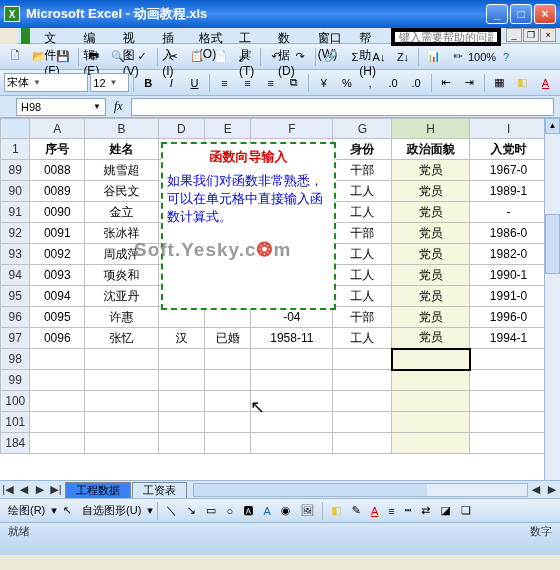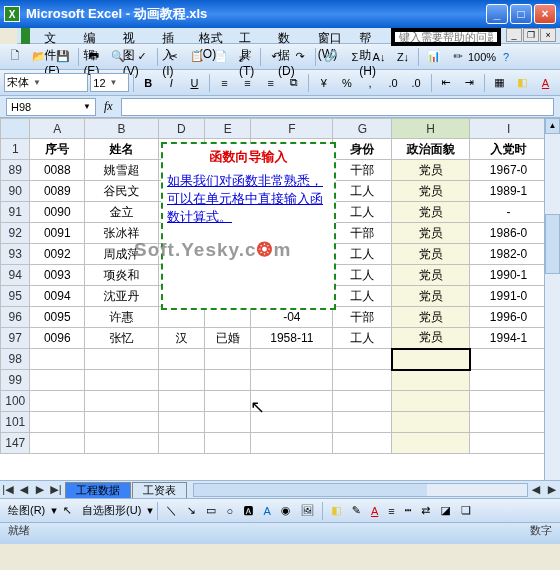--- a/index.html
+++ b/index.html
@@ -22,42 +22,42 @@
 
 
 .toolbar { height: 26px; background: linear-gradient(#eaf2fb, #c9ddf3); border-bottom: 1px solid #9bb7d6; display: flex; align-items: center; padding: 0 4px; gap: 2px; overflow: hidden; }
 .tb-btn { width: 22px; height: 22px; border: 1px solid transparent; display: flex; align-items: center; justify-content: center; cursor: pointer; border-radius: 2px; font-size: 11px; }
 .tb-sep { width: 1px; height: 18px; background: #9bb7d6; margin: 0 2px; }
 .tb-combo { height: 19px; border: 1px solid #8aa8c9; background: #fff; padding: 0 2px; display: flex; align-items: center; font-size: 11px; }
 .tb-combo .arrow { margin-left: 4px; color: #555; font-size: 8px; }
 
 
 .formula-row { height: 22px; background: #d6e7f7; display: flex; align-items: center; border-bottom: 1px solid #9bb7d6; }
-.name-box { width: 90px; height: 18px; margin-left: 6px; background: #fff; border: 1px solid #8aa8c9; padding: 0 4px; display: flex; align-items: center; font-size: 11px; }
+.name-box { width: 90px; height: 18px; margin-left: 16px; background: #fff; border: 1px solid #8aa8c9; padding: 0 4px; display: flex; align-items: center; font-size: 11px; }
 .fx-label { padding: 0 8px; font-style: italic; font-family: "Times New Roman"; }
 .formula-input { flex: 1; height: 18px; background: #fff; border: 1px solid #8aa8c9; margin-right: 6px; }
 
 
 .grid-wrap { position: relative; height: 362px; background: #fff; overflow: hidden; }
 table.sheet { border-collapse: collapse; table-layout: fixed; width: 548px; }
 table.sheet th, table.sheet td { border: 1px solid #c0c0c0; height: 20px; padding: 0 2px; font-size: 12px; white-space: nowrap; overflow: hidden; }
 table.sheet th { background: #e4ecf7; color: #333; font-weight: normal; text-align: center; }
 table.sheet th.corner { background: #d6e7f7; width: 28px; }
 table.sheet th.rowhdr { width: 28px; }
 table.sheet td { text-align: center; }
 table.sheet tr.header-row td { background: #fff; font-weight: bold; }
 table.sheet th.col-H, table.sheet td.col-H { background: #f7f7e0; }
 table.sheet th.col-H { background: #d6e7c9; }
 .selcell { border: 2px solid #000 !important; }
 table.sheet .rows-area td { height: 21px; }
 
 
 .comment-box { position: absolute; left: 161px; top: 24px; width: 175px; height: 168px; border: 2px dashed #1a8a1a; background: #fff; padding: 4px; font-size: 13px; line-height: 18px; }
 .comment-box .c-title { color: #d00; font-weight: bold; text-align: center; }
-.comment-box .c-body { color: #00d; margin-top: 6px; text-decoration: underline; }
+.comment-box .c-body { color: #00d; margin-top: 6px; }
 
 
 .watermark { position: absolute; left: 134px; top: 120px; font-size: 19px; font-family: Arial; color: rgba(120,120,120,0.75); font-weight: bold; text-shadow: 1px 1px 0 #fff; letter-spacing: 1px; }
 .watermark .red { color: #e04a3a; }
 
 
 .cursor-img { position: absolute; left: 250px; top: 278px; font-size: 18px; color: #000; pointer-events: none; }
 
 
 .tabbar { height: 18px; background: #d6e7f7; display: flex; align-items: center; border-top: 1px solid #9bb7d6; font-size: 11px; }
@@ -65,21 +65,21 @@
 .tabbar .tab { padding: 0 10px; background: #3b82f6; border: 1px solid #888; border-bottom: none; margin-left: 1px; cursor: pointer; }
 .tabbar .tab.inactive { background: #d6e7f7; }
 .tabbar .scroll-track { flex: 1; height: 14px; background: #e4ecf7; margin-left: 6px; position: relative; border: 1px solid #9bb7d6; }
 .tabbar .scroll-track .thumb { position: absolute; left: 0; width: 70%; height: 100%; background: #c9ddf3; }
 
 
 .drawbar { height: 24px; background: linear-gradient(#eaf2fb, #c9ddf3); border-top: 1px solid #9bb7d6; display: flex; align-items: center; padding: 0 4px; gap: 2px; font-size: 11px; }
 .drawbar .item { padding: 0 4px; cursor: pointer; }
 
 
-.statusbar { height: 22px; background: linear-gradient(#d6e7f7, #b9d4f0); border-top: 1px solid #9bb7d6; display: flex; align-items: flex-start; padding: 0 8px; font-size: 11px; color: #333; }
+.statusbar { height: 22px; background: linear-gradient(#d6e7f7, #b9d4f0); border-top: 1px solid #9bb7d6; display: flex; align-items: flex-end; padding: 16px 8px; font-size: 11px; color: #333; }
 .statusbar .spacer { flex: 1; }
 
 
 .vscroll { position: absolute; right: 0; top: 0; width: 16px; height: 100%; background: #e4ecf7; border-left: 1px solid #9bb7d6; }
 .vscroll .vbtn { height: 16px; background: #c9ddf3; border: 1px solid #9bb7d6; font-size: 8px; text-align: center; line-height: 14px; }
 .vscroll .vthumb { height: 60px; margin-top: 80px; background: #c9ddf3; border: 1px solid #9bb7d6; }
 </style>
 </head>
 <body>
 
@@ -363,21 +363,21 @@
           <td></td>
           <td></td>
           <td></td>
           <td></td>
           <td></td>
           <td></td>
           <td class="col-H"></td>
           <td></td>
         </tr>
         <tr>
-          <th class="rowhdr">147</th>
+          <th class="rowhdr">184</th>
           <td></td>
           <td></td>
           <td></td>
           <td></td>
           <td></td>
           <td></td>
           <td class="col-H"></td>
           <td></td>
         </tr>
       </tbody>

